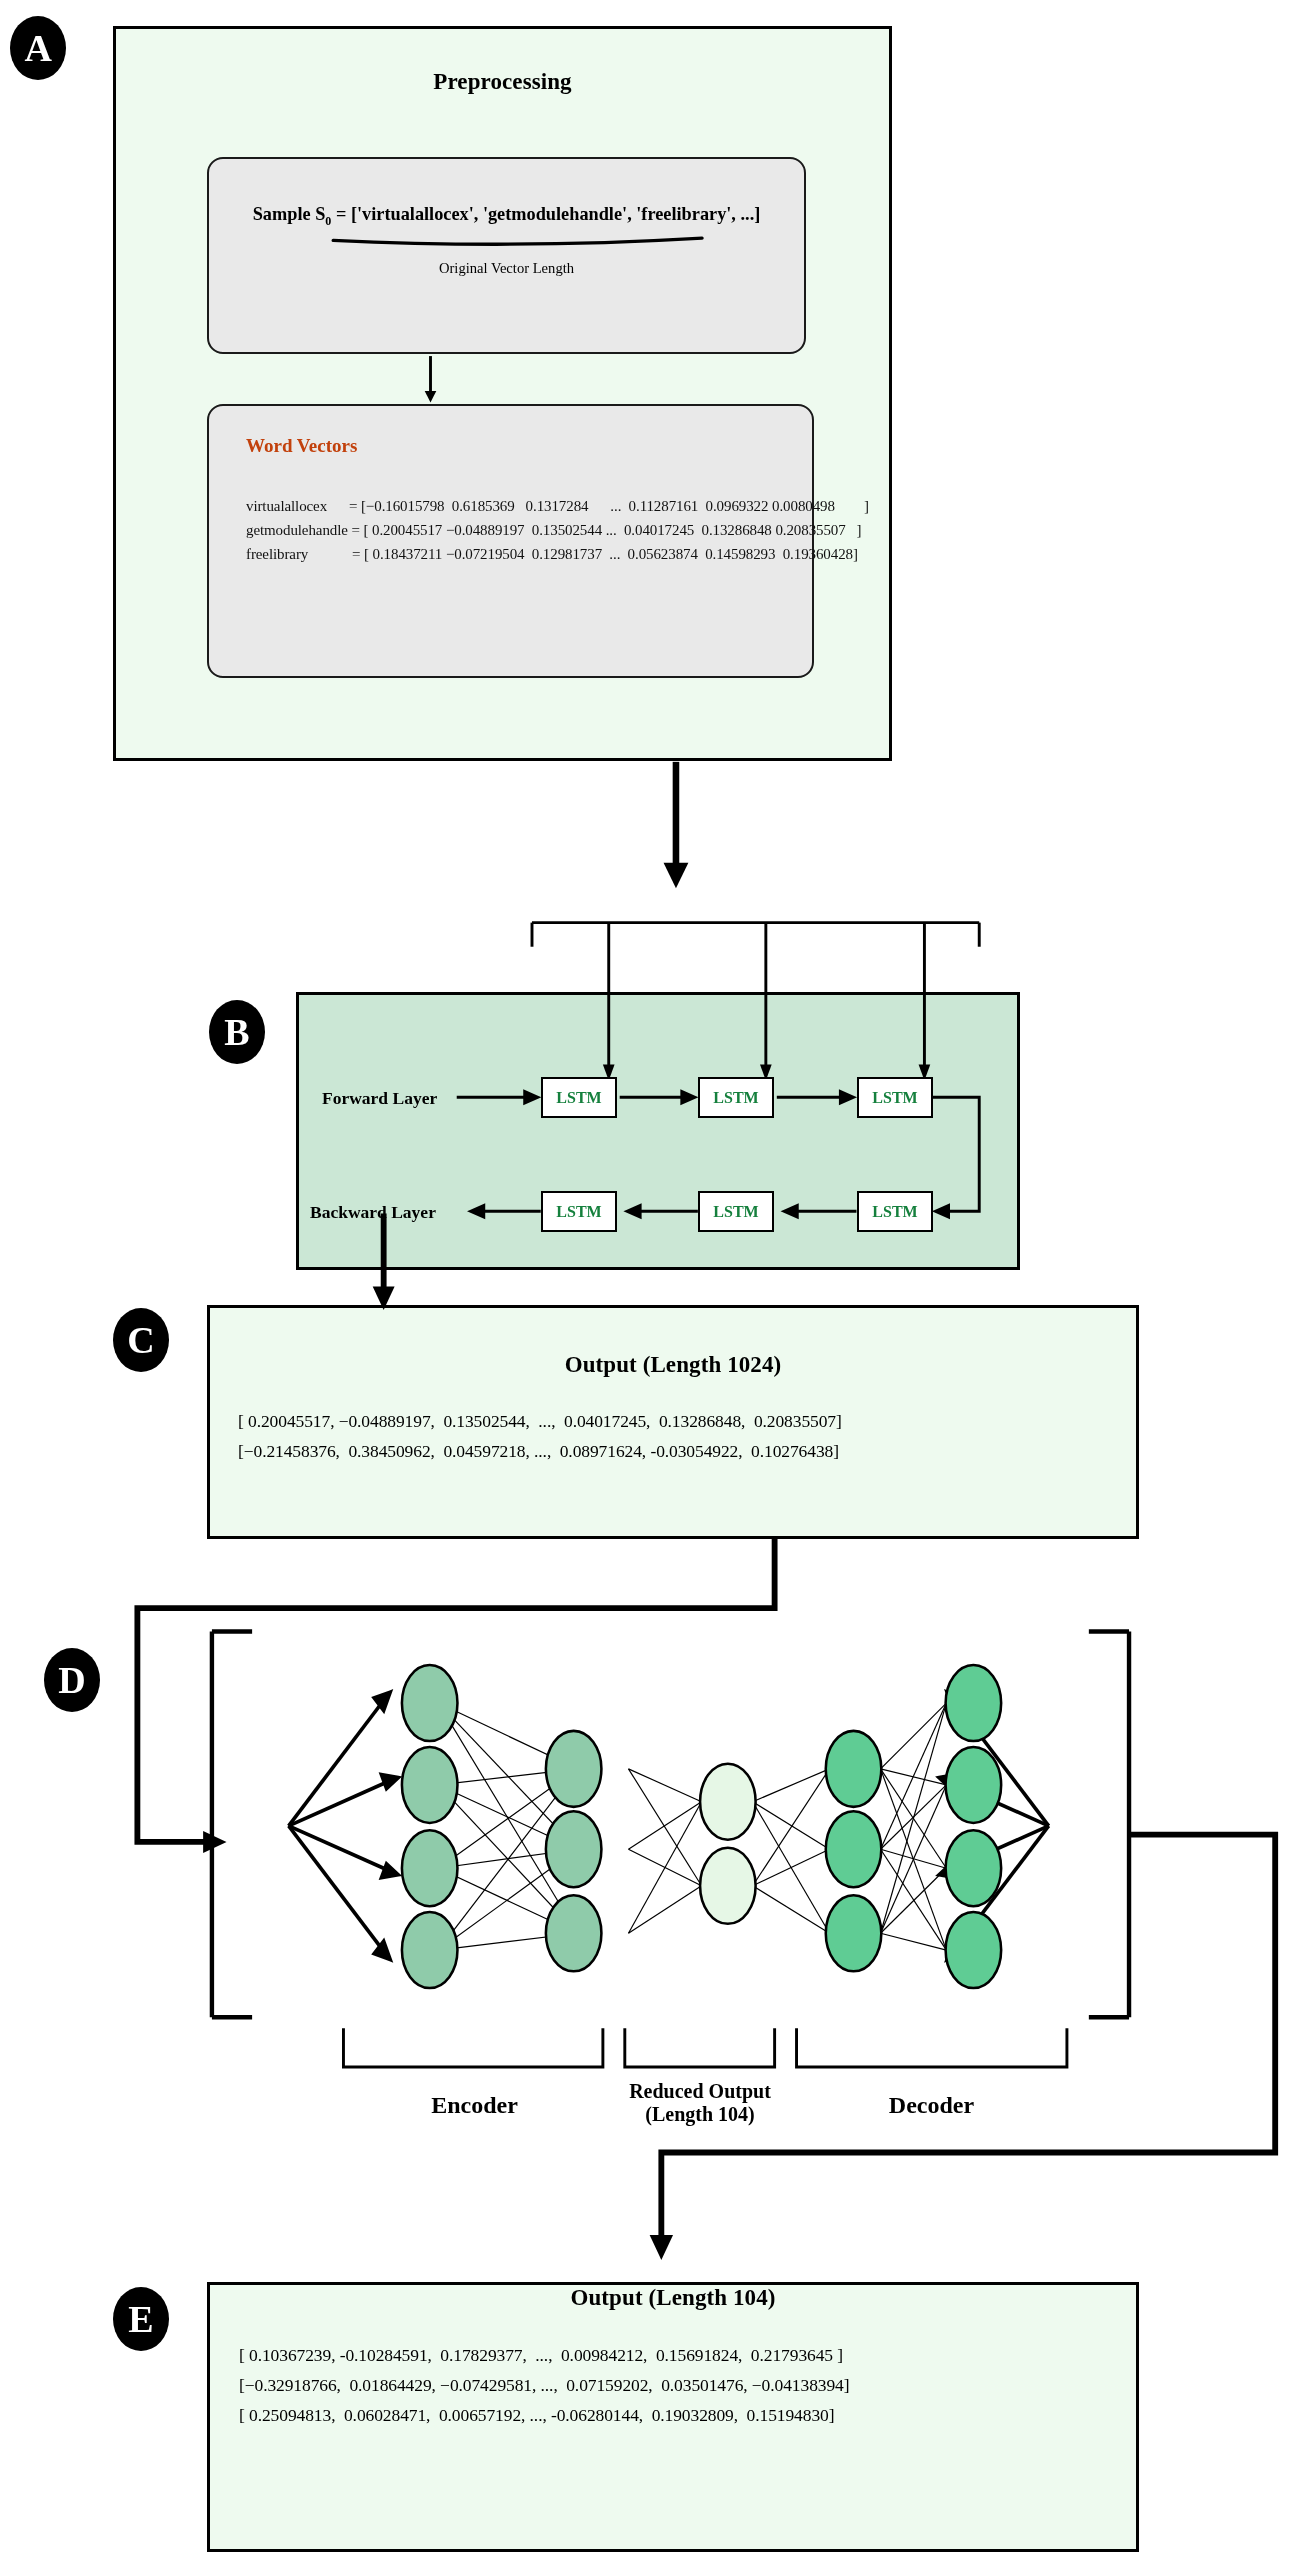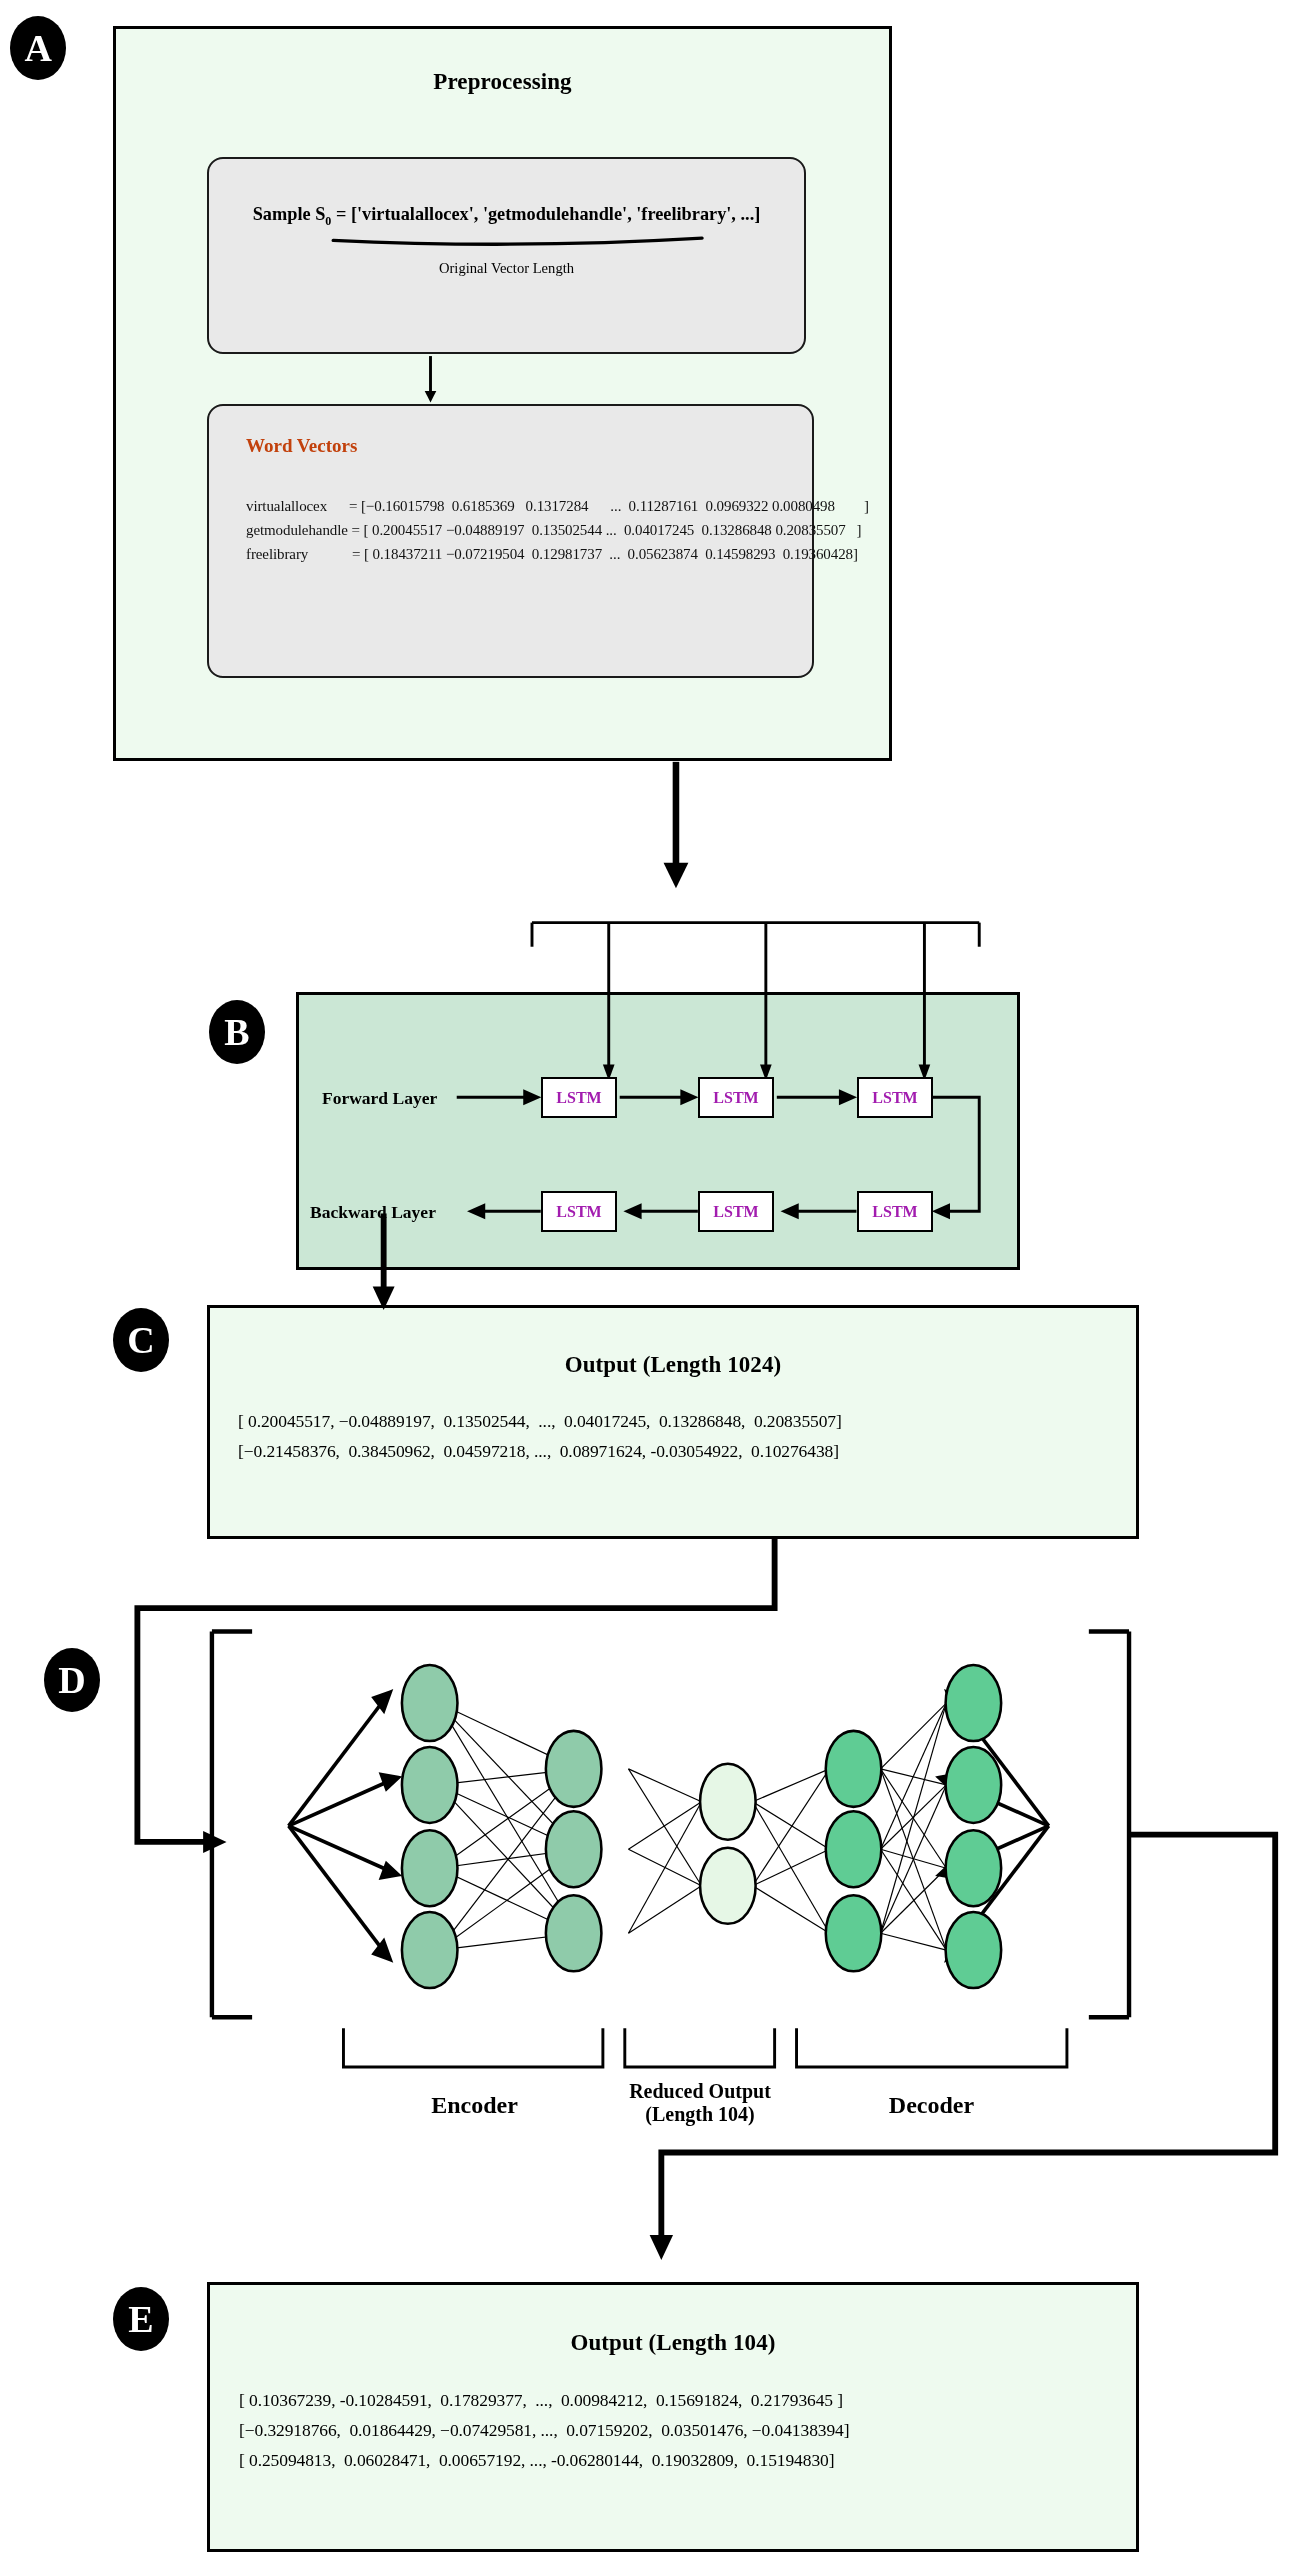--- a/index.html
+++ b/index.html
@@ -91,21 +91,21 @@
   }
   .squiggle { display: block; }
 
   
   .lstm {
     position: absolute;
     width: 76px; height: 41px;
     border: 2.2px solid #000;
     background: #ffffff;
     display: flex; align-items: center; justify-content: center;
-    font-size: 16px; font-weight: 700; color: #a21caf;
+    font-size: 16px; font-weight: 700; color: #15803d;
     font-family: "Liberation Serif", serif;
     z-index: 12;
   }
   .layer-label {
     position: absolute;
     font-size: 17.5px; font-weight: 700; color: #000;
     white-space: nowrap;
     z-index: 12;
   }
 
@@ -345,21 +345,21 @@
   <div class="ae-label" style="left:365px; top:2092px; width:219px;">Encoder</div>
   <div class="ae-label small" style="left:585px; top:2080px; width:230px;">
     <div>Reduced Output</div>
     <div>(Length 104)</div>
   </div>
   <div class="ae-label" style="left:822px; top:2092px; width:219px;">Decoder</div>
 
   <div class="badge" style="left:113px; top:2287px;">E</div>
 
   <div class="panel" style="left:207px; top:2282px; width:932px; height:270px;">
-    <div class="panel-title" style="margin-top:45px;">Output (Length 104)</div>
+    <div class="panel-title" style="">Output (Length 104)</div>
     <div style="margin:29px 0 0 29px;">
       <div class="vec-row">[ 0.10367239, -0.10284591,  0.17829377,  ...,  0.00984212,  0.15691824,  0.21793645 ]</div>
       <div class="vec-row">[−0.32918766,  0.01864429, −0.07429581, ...,  0.07159202,  0.03501476, −0.04138394]</div>
       <div class="vec-row">[ 0.25094813,  0.06028471,  0.00657192, ..., -0.06280144,  0.19032809,  0.15194830]</div>
     </div>
   </div>
 
 </div>
 
 

